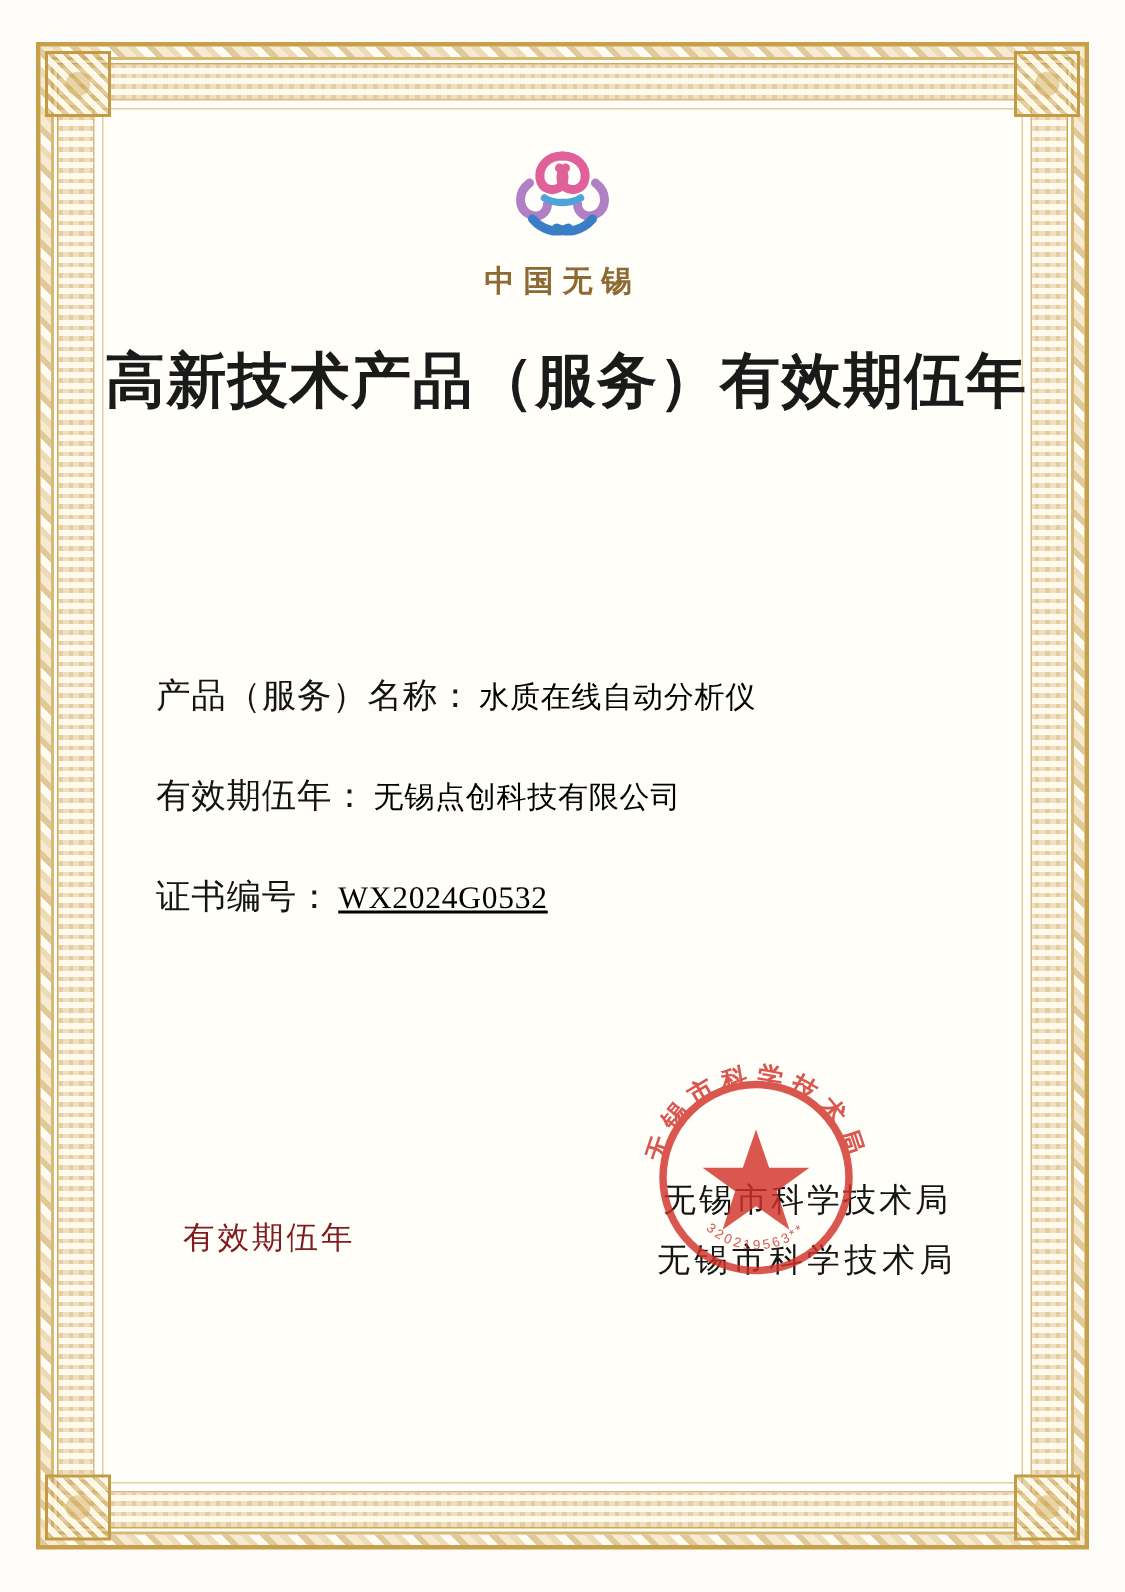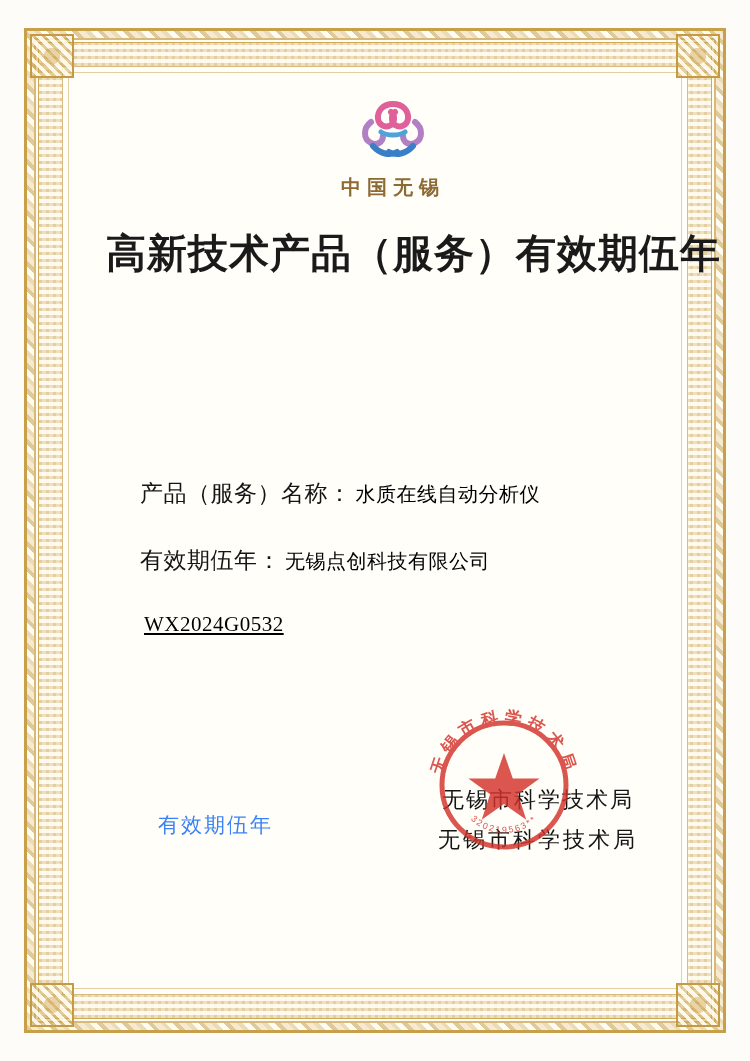--- a/index.html
+++ b/index.html
@@ -102,21 +102,20 @@
   .corner.br { right: 30px; bottom: 34px; }
 
   
   .content {
     position: absolute;
     left: 70px;
     top: 74px;
     right: 70px;
     bottom: 74px;
     box-sizing: border-box;
-    margin-left: 36px;
   }
 
   
   .logo-wrap {
     position: absolute;
     top: 24px;
     left: 0;
     right: 0;
     text-align: center;
   }
@@ -151,21 +150,21 @@
     font-weight: 700;
     font-size: 40px;
     letter-spacing: 1px;
     color: #1a1a1a;
     white-space: nowrap;
   }
 
   
   .fields {
     position: absolute;
-    top: 404px;
+    top: 374px;
     left: 34px;
     right: 34px;
     text-align: center;
   }
   .field-row {
     display: flex;
     align-items: baseline;
     margin-bottom: 36px;
     white-space: nowrap;
   }
@@ -188,21 +187,21 @@
     text-decoration: underline;
   }
 
   
   .validity {
     position: absolute;
     left: 52px;
     bottom: 148px;
     font-family: "Liberation Serif", serif;
     font-size: 21px;
-    color: #3b82f6;
+    color: #7f1d1d;
     letter-spacing: 2px;
   }
   .issuer {
     position: absolute;
     right: 42px;
     bottom: 132px;
     text-align: center;
     font-family: "Liberation Serif", serif;
     color: #151515;
   }
@@ -270,20 +269,21 @@
         <span class="field-label">产品（服务）名称：</span>
         <span class="field-value">水质在线自动分析仪</span>
       </div>
 
       <div class="field-row">
         <span class="field-label">有效期伍年：</span>
         <span class="field-value">无锡点创科技有限公司</span>
       </div>
 
       <div class="field-row">
+        <span class="field-label">证书编号：</span>
         <span class="field-value latin">WX2024G0532</span>
       </div>
 
     </div>
 
     <div class="validity">有效期伍年</div>
 
     <div class="issuer">
       <div class="issuer-name">无锡市科学技术局</div>
       <div class="issuer-date">无锡市科学技术局</div>

